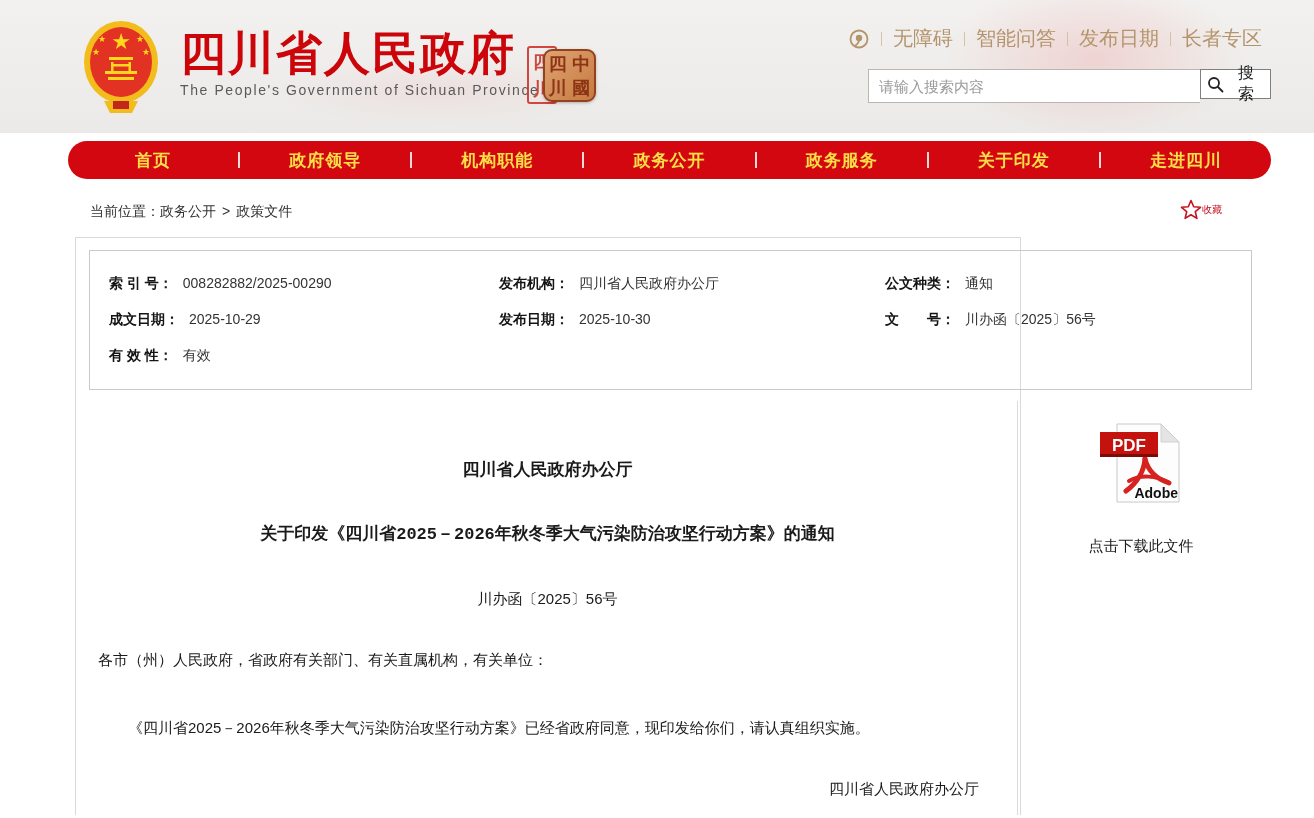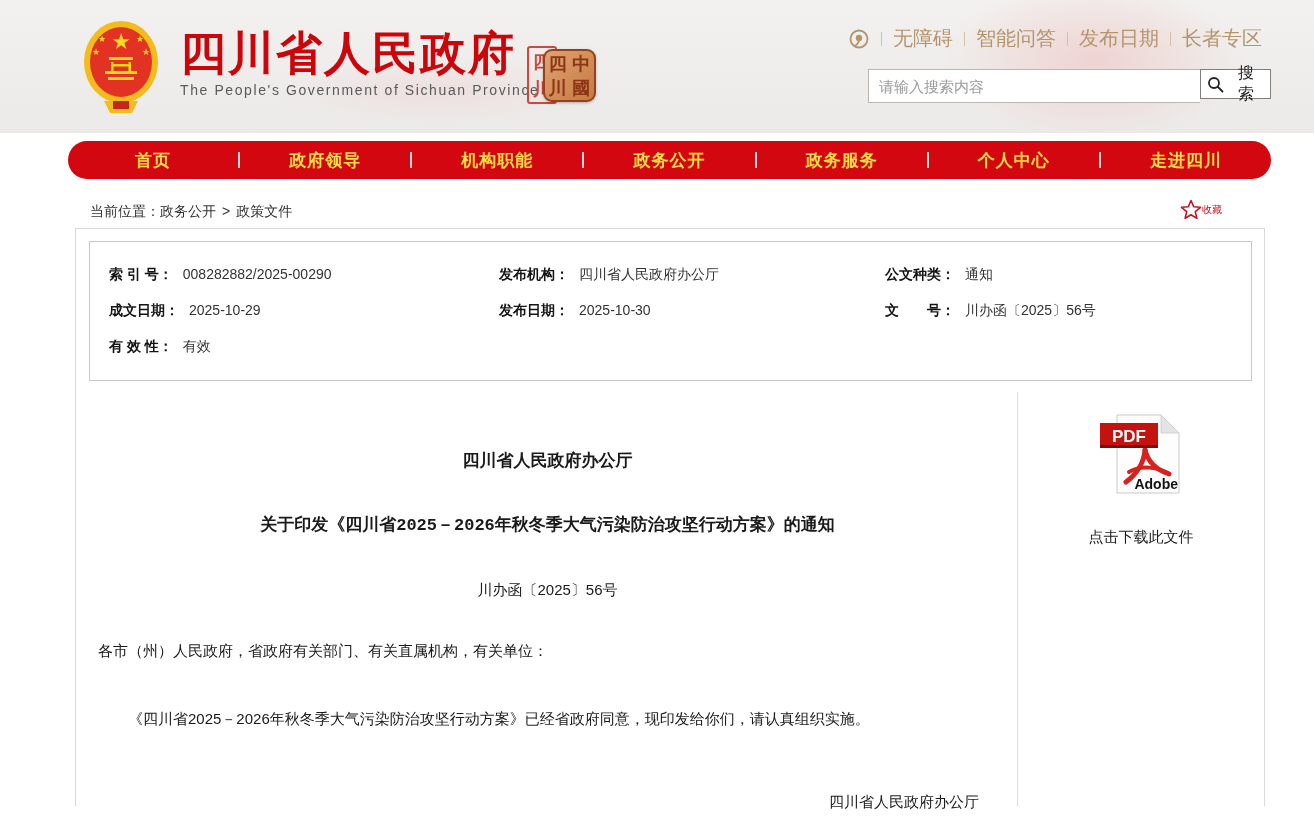--- a/index.html
+++ b/index.html
@@ -46,34 +46,34 @@
   .nav-sep { width:2px; height:16px; background:rgba(255,255,255,.85); }
 
   
   .breadcrumb { position:absolute; top:203px; left:90px; font-size:14px; color:#333; }
   .breadcrumb a { color:#333; text-decoration:none; cursor:pointer; }
   .c-sep { margin:0 6px; color:#333; }
   .favorite { position:absolute; top:199px; right:92px; display:flex; align-items:center; 
               font-size:10px; color:#c5121f; cursor:pointer; }
 
   
-  .container { position:absolute; top:228px; left:75px; width:1190px; height:578px; background:#fff;
+  .container { position:absolute; top:237px; left:75px; width:946px; height:578px; background:#fff;
                border:1px solid #d9d9d9; border-bottom:none; }
   .meta-box { position:absolute; left:13px; top:12px; width:1163px; height:140px; border:1px solid #c9c9c9;
               display:grid; grid-template-columns:390px 386px 1fr; align-content:start;
               padding:24px 10px 0 19px; row-gap:18px; font-size:14px; }
   .m-label { font-weight:bold; color:#141414; margin-right:10px; white-space:pre; }
   .m-value { color:#333; }
   .content { position:absolute; left:0; top:163px; width:1188px; bottom:0; display:flex; }
   .article { width:941px; padding:58px 20px 0 22px; color:#1a1a1a; }
   .doc-title { text-align:center; font-size:17px; font-weight:bold; line-height:22px; margin-bottom:43px; }
   .doc-title2 { text-align:center; font-size:17px; font-weight:bold; line-height:22px; margin-bottom:42px;font-family:Liberation Mono, monospace; }
   .doc-num { text-align:center; font-size:15px; line-height:22px; margin-bottom:39px; }
   .doc-sal { font-size:15px; line-height:22px; margin-bottom:46px; }
-  .doc-para { font-size:15px; line-height:22px; text-indent:2em; margin-bottom:61px; }
+  .doc-para { font-size:15px; line-height:22px; text-indent:2em; margin-bottom:39px; }
   .doc-sign { font-size:15px; line-height:22px; text-align:right; padding-right:18px; }
   .side { flex:1; border-left:1px solid #dcdcdc; text-align:center; padding-top:22px; }
   .pdf { display:inline-block; cursor:pointer; }
   .dl-label { margin-top:30px; font-size:15px; color:#1a1a1a; cursor:pointer; }
 </style>
 </head>
 <body>
 
 <div class="page">
 
@@ -155,21 +155,21 @@
     <a class="nav-item">首页</a>
     <span class="nav-sep"></span>
     <a class="nav-item">政府领导</a>
     <span class="nav-sep"></span>
     <a class="nav-item">机构职能</a>
     <span class="nav-sep"></span>
     <a class="nav-item">政务公开</a>
     <span class="nav-sep"></span>
     <a class="nav-item">政务服务</a>
     <span class="nav-sep"></span>
-    <a class="nav-item">个人中心</a>
+    <a class="nav-item">关于印发</a>
     <span class="nav-sep"></span>
     <a class="nav-item">走进四川</a>
   </nav>
 
   <div class="breadcrumb">
     <span>当前位置：</span><a>政务公开</a><span class="c-sep">&gt;</span><a>政策文件</a>
   </div>
   <div class="favorite">
     <span style="display:flex;">
       <svg width="22" height="22" viewBox="0 0 22 22">

